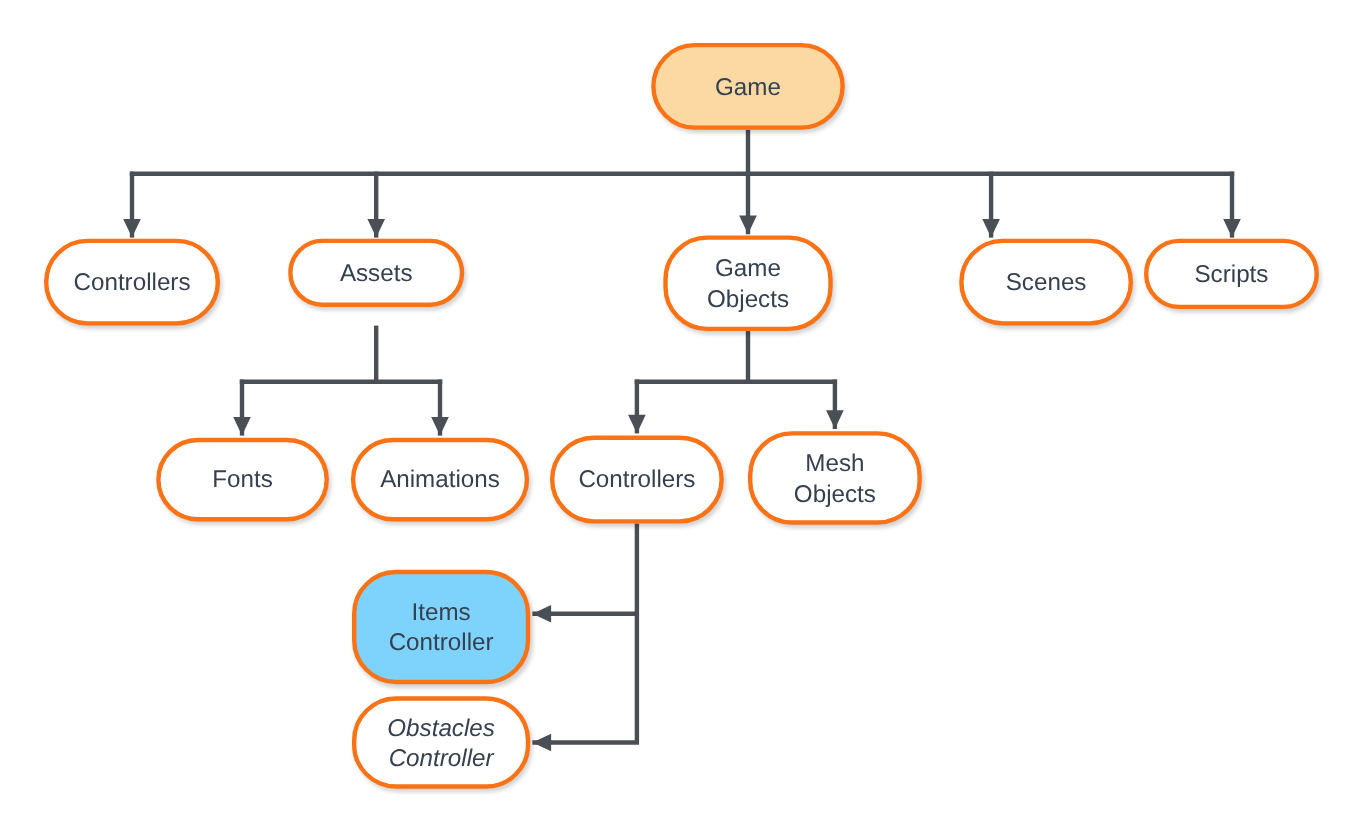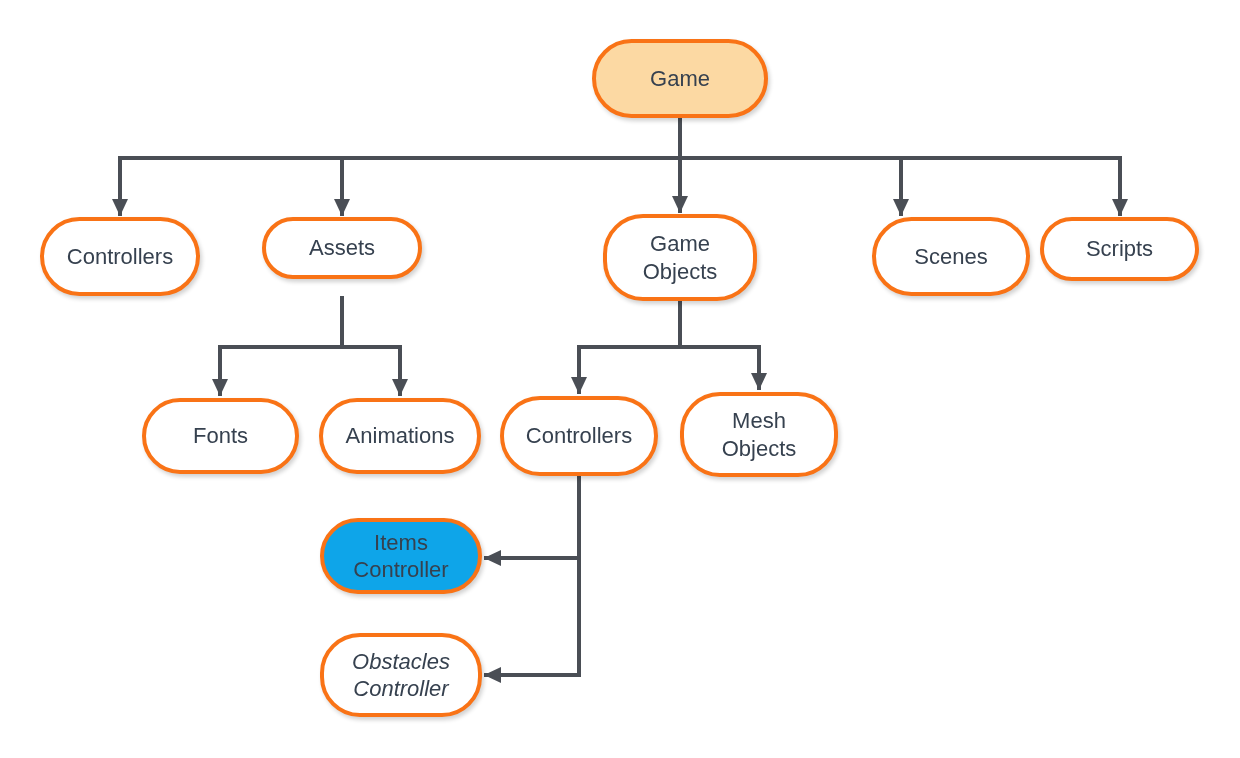--- a/index.html
+++ b/index.html
@@ -100,21 +100,21 @@
       <div class="node" style="left: 319px; top: 398px; width: 162px; height: 76px; background: rgb(255, 255, 255);">
         <span class="label">Animations</span>
       </div>
       <div class="node" style="left: 500px; top: 396px; width: 158px; height: 80px; background: rgb(255, 255, 255);">
         <span class="label">Controllers</span>
       </div>
       <div class="node" style="left: 680px; top: 392px; width: 158px; height: 85px; background: rgb(255, 255, 255);">
         <span class="label">Mesh
 Objects</span>
       </div>
-      <div class="node" style="left: 320px; top: 518px; width: 162px; height: 76px; background: #0ea5e9;">
+      <div class="node" style="left: 320px; top: 518px; width: 162px; height: 104px; background: #7dd3fc;">
         <span class="label">Items
 Controller</span>
       </div>
       <div class="node" style="left: 320px; top: 633px; width: 162px; height: 84px; background: rgb(255, 255, 255); font-style: italic;">
         <span class="label">Obstacles
 Controller</span>
       </div>
     </div>
 </div>
 

